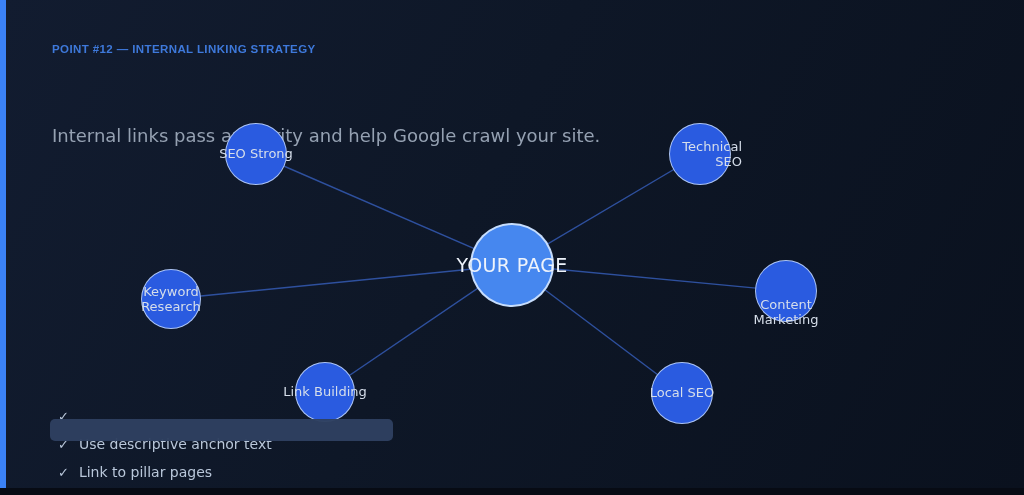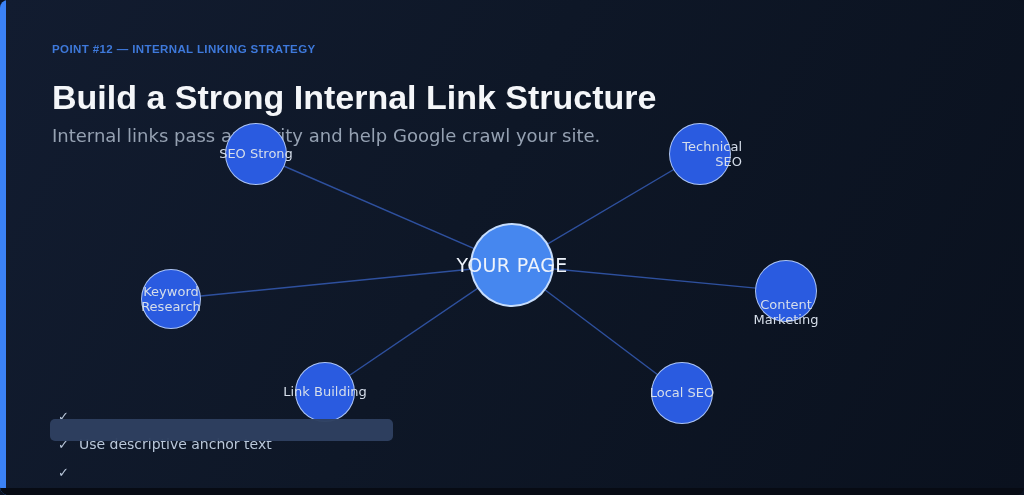--- a/index.html
+++ b/index.html
@@ -4,21 +4,20 @@
 <style>
   html, body { margin: 0; padding: 0; }
   body {
     width: 1024px; height: 495px; overflow: hidden;
     font-family: "DejaVu Sans", sans-serif;
     background: #0b1220;
   }
   .stage {
     position: relative; width: 1024px; height: 495px; overflow: hidden;
     background: linear-gradient(118deg, #121c30 0%, #0e1727 45%, #0a111e 100%);
-    border-radius: 8px;
   }
   .accent-bar {
     position: absolute; left: 0; top: 0; width: 6px; height: 495px;
     background: #3b82f6;
   }
   .kicker {
     position: absolute; left: 52px; top: 43px;
     font-family: "Liberation Sans", sans-serif;
     font-size: 11.5px; font-weight: bold; letter-spacing: 0.4px;
     color: #3e79db;
@@ -65,21 +64,20 @@
     background: #070b14;
   }
 </style>
 </head>
 <body>
 
 <div class="stage">
   <div class="accent-bar"></div>
 
   <div class="kicker">POINT #12 — INTERNAL LINKING STRATEGY</div>
-  <h1 class="title">Build a Strong Internal Link Structure</h1>
   <p class="subtitle">Internal links pass authority and help Google crawl your site.</p>
 
   <svg id="edges" width="1024" height="495">
       <line x1="512" y1="265" x2="256" y2="154" stroke="#2e509e" stroke-width="1.4"></line>
       <line x1="512" y1="265" x2="700" y2="154" stroke="#2e509e" stroke-width="1.4"></line>
       <line x1="512" y1="265" x2="171" y2="299" stroke="#2e509e" stroke-width="1.4"></line>
       <line x1="512" y1="265" x2="786" y2="291" stroke="#2e509e" stroke-width="1.4"></line>
       <line x1="512" y1="265" x2="325" y2="392" stroke="#2e509e" stroke-width="1.4"></line>
       <line x1="512" y1="265" x2="682" y2="393" stroke="#2e509e" stroke-width="1.4"></line>
     </svg>
@@ -103,18 +101,19 @@
   <div class="checklist" id="checklist">
       <div class="check-item">
         <span class="check-glyph">✓</span>
       </div>
       <div class="check-item">
         <span class="check-glyph">✓</span>
         <span>Use descriptive anchor text</span>
       </div>
       <div class="check-item">
         <span class="check-glyph">✓</span>
+        <span>Link to pillar pages</span>
       </div>
     </div>
   <div class="highlight-bar"></div>
 
   <div class="bottom-strip"></div>
 </div>
 
 </body></html>

